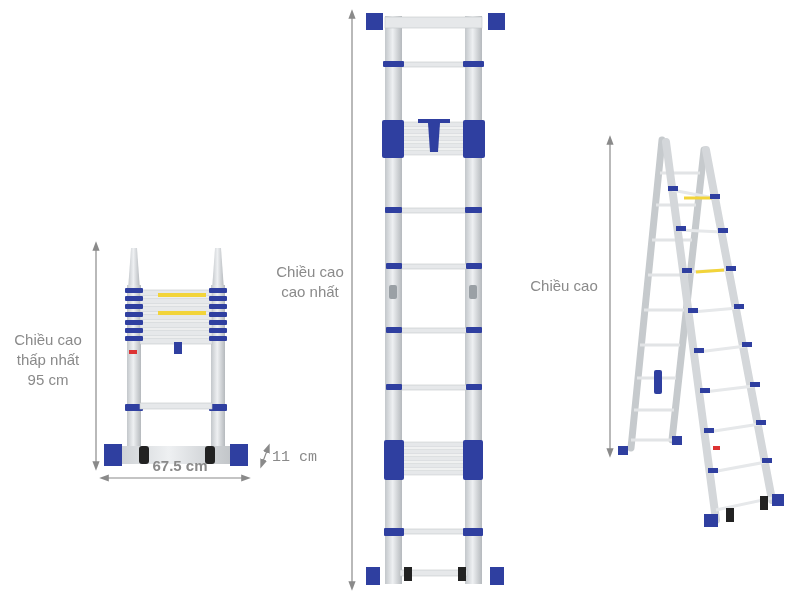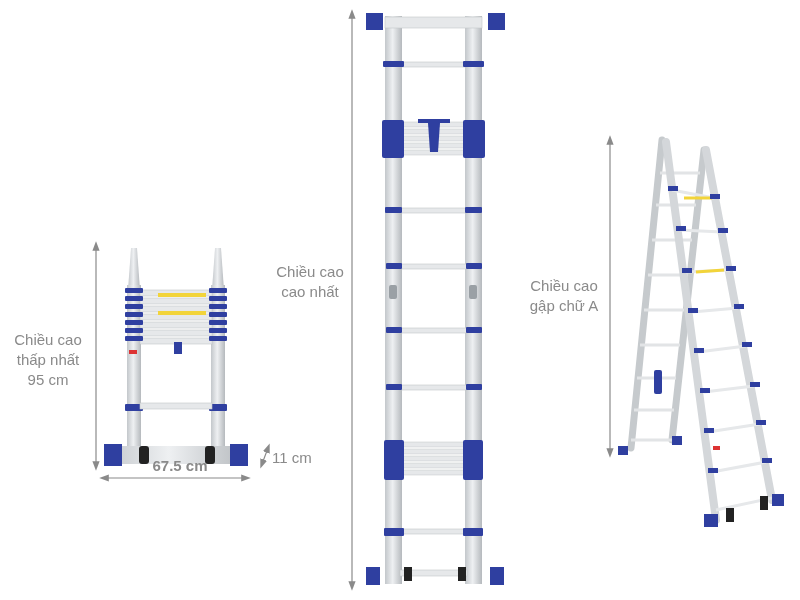--- a/index.html
+++ b/index.html
@@ -207,23 +207,22 @@
 </svg>
 
 <div class="label" style="left:2px; top:330px; width:92px;">
   <span>Chiều cao</span>
   <span>thấp nhất</span>
   <span>95 cm</span>
 </div>
 
 <div class="label" style="left:140px; top:456px; width:80px;font-weight:bold;">67.5 cm</div>
 
-<div class="label" style="left:272px; top:448px; width:56px; text-align:left;">11 cm</div>
+<div class="label" style="left:272px; top:448px; width:56px; text-align:left;font-family:Liberation Mono, monospace;">11 cm</div>
 
 <div class="label" style="left:262px; top:262px; width:96px;">
   <span>Chiều cao</span>
   <span>cao nhất</span>
 </div>
 
 <div class="label" style="left:516px; top:276px; width:96px;">
   <span>Chiều cao</span>
-  <span>gập chữ A</span>
 </div>
 
 </body></html>

